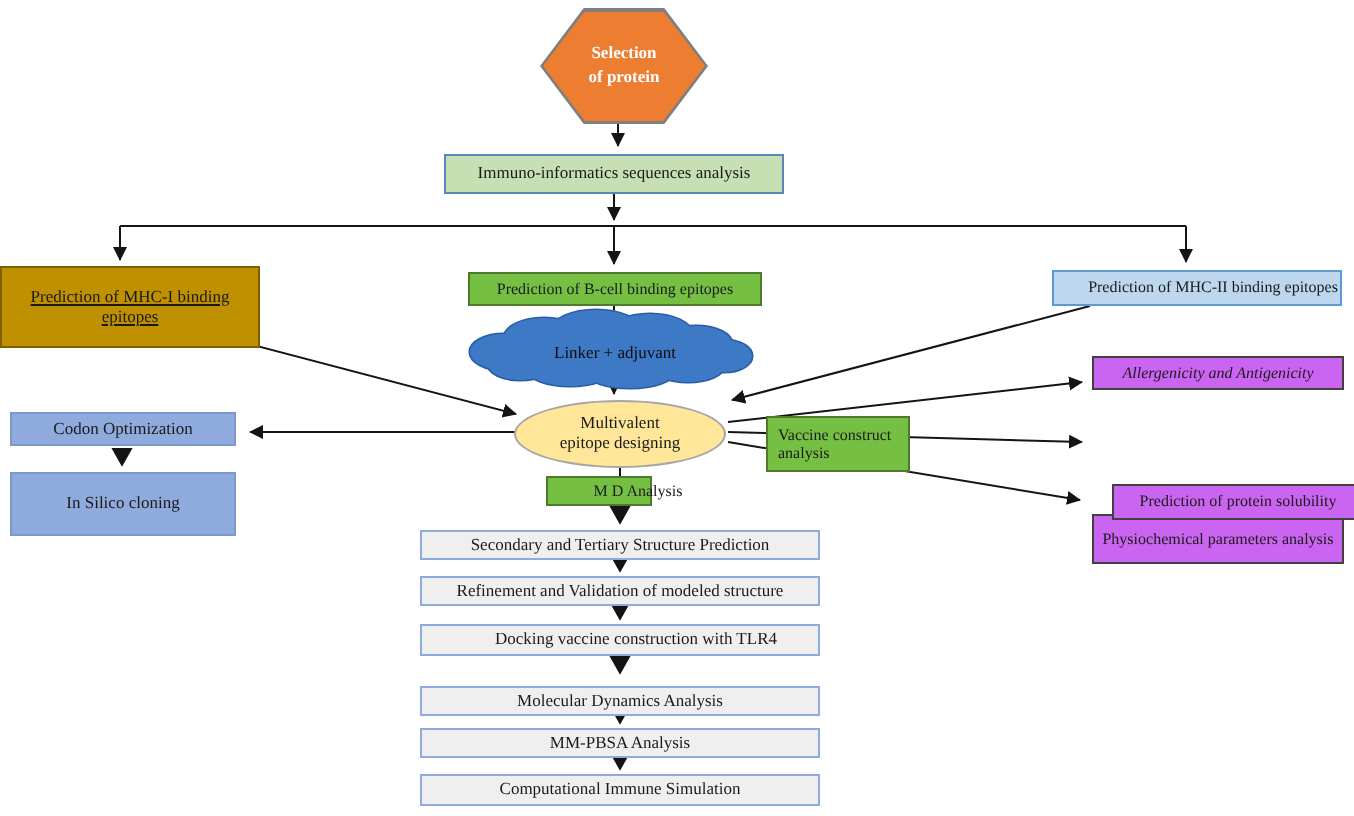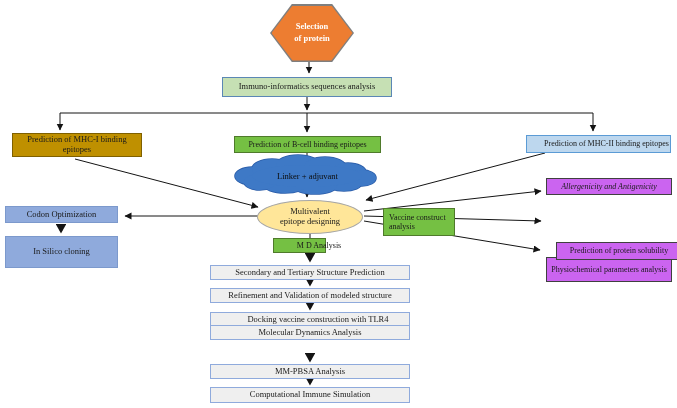--- a/index.html
+++ b/index.html
@@ -19,23 +19,23 @@
     clip-path:polygon(26% 0,74% 0,100% 50%,74% 100%,26% 100%,0 50%);
     background:var(--c-hexagon_border,#7F7F7F); }
   .hex-inner { position:absolute; inset:1.5px;
     clip-path:polygon(26% 0,74% 0,100% 50%,74% 100%,26% 100%,0 50%);
     background:var(--c-hexagon,#ED7D31);
     display:flex; flex-direction:column; align-items:center; justify-content:center;
     color:#fff; font-weight:bold; font-size:8.5px; line-height:1.4; }
 
   .immuno  { left:222px; top:77px;  width:170px; height:20px;
              background:var(--c-light_green,#C6E0B4); border:1px solid var(--c-blue_border,#5B87B5); }
-  .mhc1    { left:12px;   top:133px; width:130px; height:24px;
+  .mhc1    { left:0;   top:133px; width:130px; height:41px;
              background:var(--c-gold,#BF9000); border:1px solid var(--c-gold_border,#7F6000);
-             flex-direction:column; }
+             flex-direction:column;text-decoration:underline; }
   .bcell   { left:234px; top:136px; width:147px; height:17px;
              background:var(--c-green,#75C043); border:1px solid var(--c-green_border,#4F7A2B); font-size:8px; }
   .mhc2    { left:526px; top:135px; width:145px; height:18px;
              background:var(--c-light_blue,#BDD7EE); border:1px solid var(--c-blue_border2,#5B9BD5); font-size:8px;padding-left:16px; }
   .cloudtxt{ left:240px; top:170px; width:135px; height:13px; color:#0c0c0c; }
   .ellipse { left:257px; top:200px; width:106px; height:34px; border-radius:50%;
              background:var(--c-cream,#FFE699); border:1px solid var(--c-gray_border,#A6A6A6);
              flex-direction:column; }
   .vaccine { left:383px; top:208px; width:72px; height:28px;
              background:var(--c-green,#75C043); border:1px solid var(--c-green_border,#4F7A2B);
@@ -47,21 +47,21 @@
   .magenta { left:546px; width:126px; background:var(--c-magenta,#CB64F0);
              border:1px solid var(--c-magenta_border,#404040); font-size:8px; }
   .allerg  { top:178px; height:17px;font-style:italic; }
   .physio  { top:209px; height:25px;margin-top:48px; }
   .solub   { top:242px; height:18px;margin-left:10px; }
   .mdbox   { left:273px; top:238px; width:53px; height:15px;
              background:var(--c-green,#75C043); border:1px solid var(--c-green_border,#4F7A2B); font-size:8px;padding-left:39px; }
   .pipe    { left:210px; width:200px; height:15px;
              background:var(--c-pipe_fill,#EFEFEF); border:1px solid var(--c-pipe_border,#8FAADC); }
   .p1 { top:265px; } .p2 { top:288px; } .p3 { top:312px; height:16px;padding-left:16px; }
-  .p4 { top:325px; } .p5 { top:364px; } .p6 { top:387px; height:16px; }
+  .p4 { top:343px; } .p5 { top:364px; } .p6 { top:387px; height:16px; }
 
   .thin  { stroke:var(--c-line,#141414); stroke-width:1; fill:none; }
   .thick { stroke:var(--c-line,#141414); stroke-width:2.4; fill:none; }
   .cloud-stroke ellipse { fill:var(--c-cloud,#3E79C6); stroke:var(--c-cloud_border,#2A5CA8); stroke-width:1.6; }
   .cloud-fill ellipse   { fill:var(--c-cloud,#3E79C6); stroke:none; }
 </style>
 </head>
 <body>
 
 <div id="stage">

